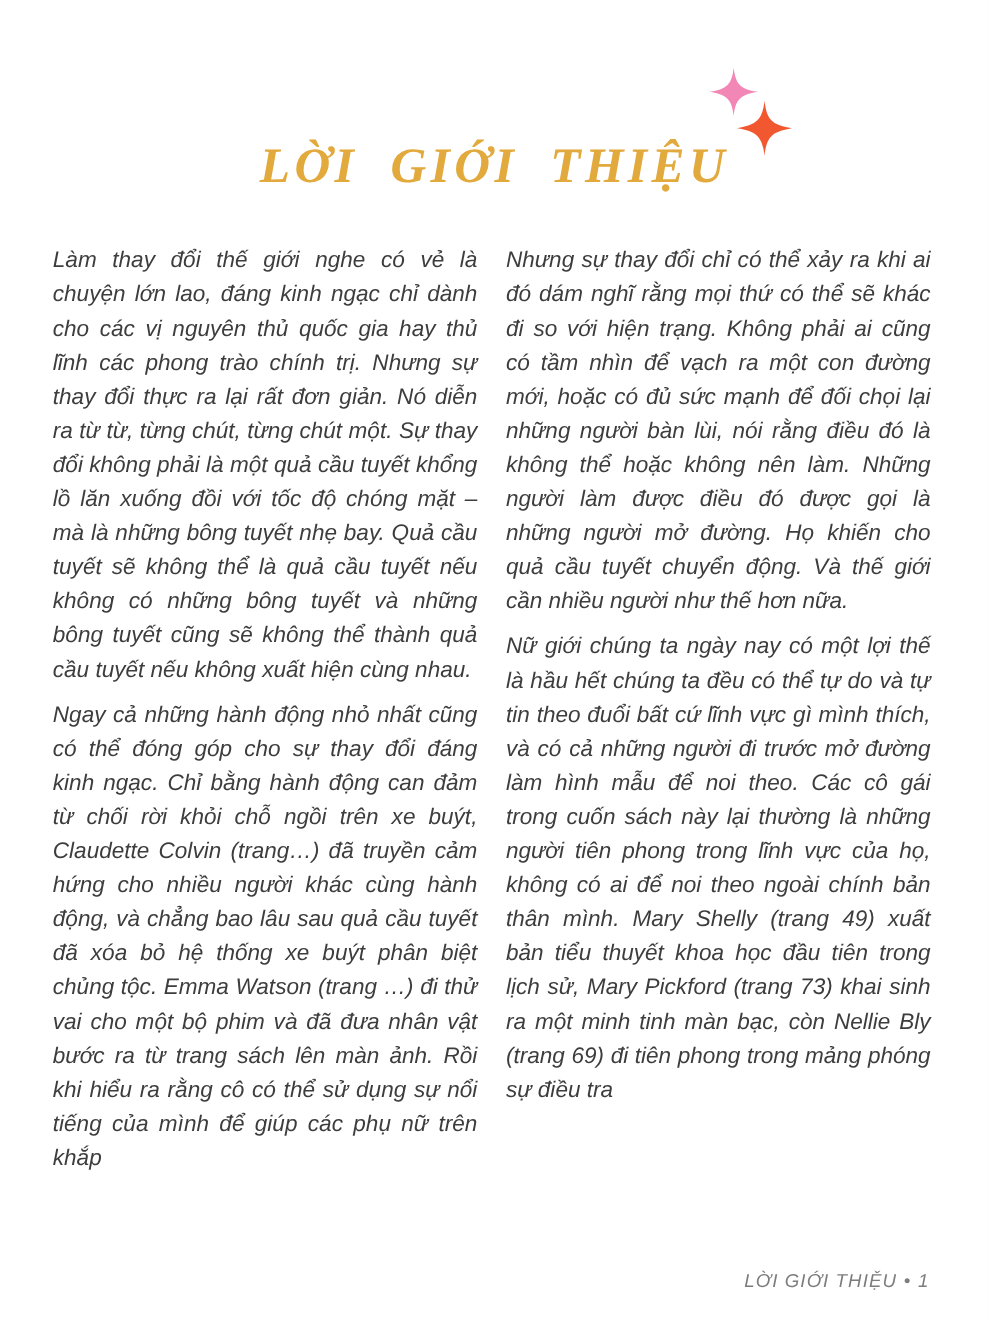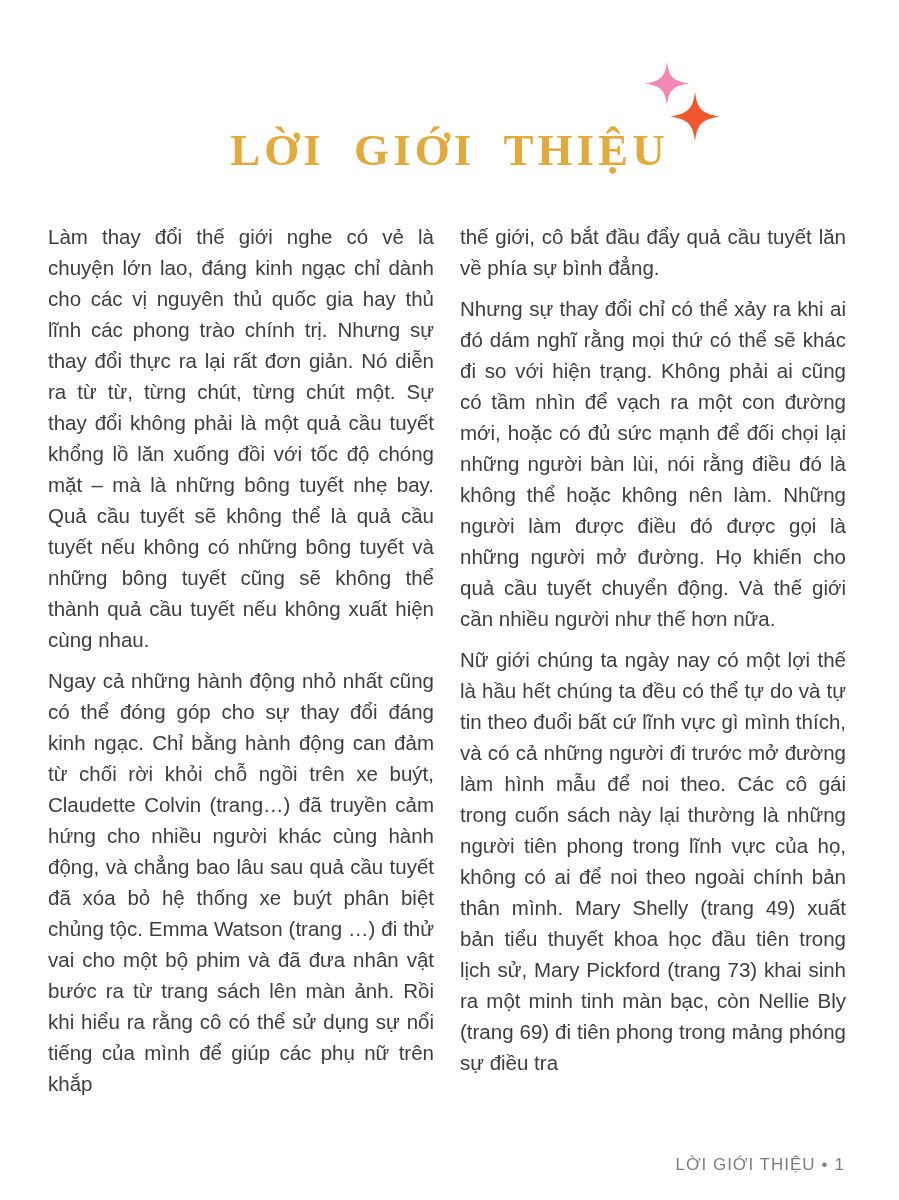--- a/index.html
+++ b/index.html
@@ -12,20 +12,21 @@
   }
   *{margin:0;padding:0;box-sizing:border-box;}
   html,body{background:#e8e8e8;}
   .page{
     position:relative;
     width:899px;height:1200px;
     background:var(--page-bg);
     margin:0 auto;
     overflow:hidden;
     font-family:"Liberation Sans", sans-serif;
+    font-style:italic;
   }
   .sparkle{position:absolute;}
   .sparkle.pink{left:645px;top:57px;width:44px;height:53px;}
   .sparkle.orange{left:670px;top:91px;width:50px;height:51px;}
   .sparkle.pink path{fill:var(--sparkle-pink);}
   .sparkle.orange path{fill:var(--sparkle-orange);}
   .page-title{
     position:absolute;
     left:0;top:124px;width:100%;
     text-align:center;
@@ -74,21 +75,20 @@
   </svg>
 
   <h1 class="page-title">LỜI GIỚI THIỆU</h1>
 
   <div class="columns">
     <div class="column">
       <p>Làm thay đổi thế giới nghe có vẻ là chuyện lớn lao, đáng kinh ngạc chỉ dành cho các vị nguyên thủ quốc gia hay thủ lĩnh các phong trào chính trị. Nhưng sự thay đổi thực ra lại rất đơn giản. Nó diễn ra từ từ, từng chút, từng chút một. Sự thay đổi không phải là một quả cầu tuyết khổng lồ lăn xuống đồi với tốc độ chóng mặt – mà là những bông tuyết nhẹ bay. Quả cầu tuyết sẽ không thể là quả cầu tuyết nếu không có những bông tuyết và những bông tuyết cũng sẽ không thể thành quả cầu tuyết nếu không xuất hiện cùng nhau.</p>
       <p>Ngay cả những hành động nhỏ nhất cũng có thể đóng góp cho sự thay đổi đáng kinh ngạc. Chỉ bằng hành động can đảm từ chối rời khỏi chỗ ngồi trên xe buýt, Claudette Colvin (trang…) đã truyền cảm hứng cho nhiều người khác cùng hành động, và chẳng bao lâu sau quả cầu tuyết đã xóa bỏ hệ thống xe buýt phân biệt chủng tộc. Emma Watson (trang …) đi thử vai cho một bộ phim và đã đưa nhân vật bước ra từ trang sách lên màn ảnh. Rồi khi hiểu ra rằng cô có thể sử dụng sự nổi tiếng của mình để giúp các phụ nữ trên khắp</p>
     </div>
     <div class="column">
-      <p>thế giới, cô bắt đầu đẩy quả cầu tuyết lăn về phía sự bình đẳng.</p>
       <p>Nhưng sự thay đổi chỉ có thể xảy ra khi ai đó dám nghĩ rằng mọi thứ có thể sẽ khác đi so với hiện trạng. Không phải ai cũng có tầm nhìn để vạch ra một con đường mới, hoặc có đủ sức mạnh để đối chọi lại những người bàn lùi, nói rằng điều đó là không thể hoặc không nên làm. Những người làm được điều đó được gọi là những người mở đường. Họ khiến cho quả cầu tuyết chuyển động. Và thế giới cần nhiều người như thế hơn nữa.</p>
       <p>Nữ giới chúng ta ngày nay có một lợi thế là hầu hết chúng ta đều có thể tự do và tự tin theo đuổi bất cứ lĩnh vực gì mình thích, và có cả những người đi trước mở đường làm hình mẫu để noi theo. Các cô gái trong cuốn sách này lại thường là những người tiên phong trong lĩnh vực của họ, không có ai để noi theo ngoài chính bản thân mình. Mary Shelly (trang 49) xuất bản tiểu thuyết khoa học đầu tiên trong lịch sử, Mary Pickford (trang 73) khai sinh ra một minh tinh màn bạc, còn Nellie Bly (trang 69) đi tiên phong trong mảng phóng sự điều tra</p>
     </div>
   </div>
 
   <div class="page-footer">
     <span>LỜI GIỚI THIỆU</span><span class="sep">•</span><span>1</span>
   </div>
 
 </div>

